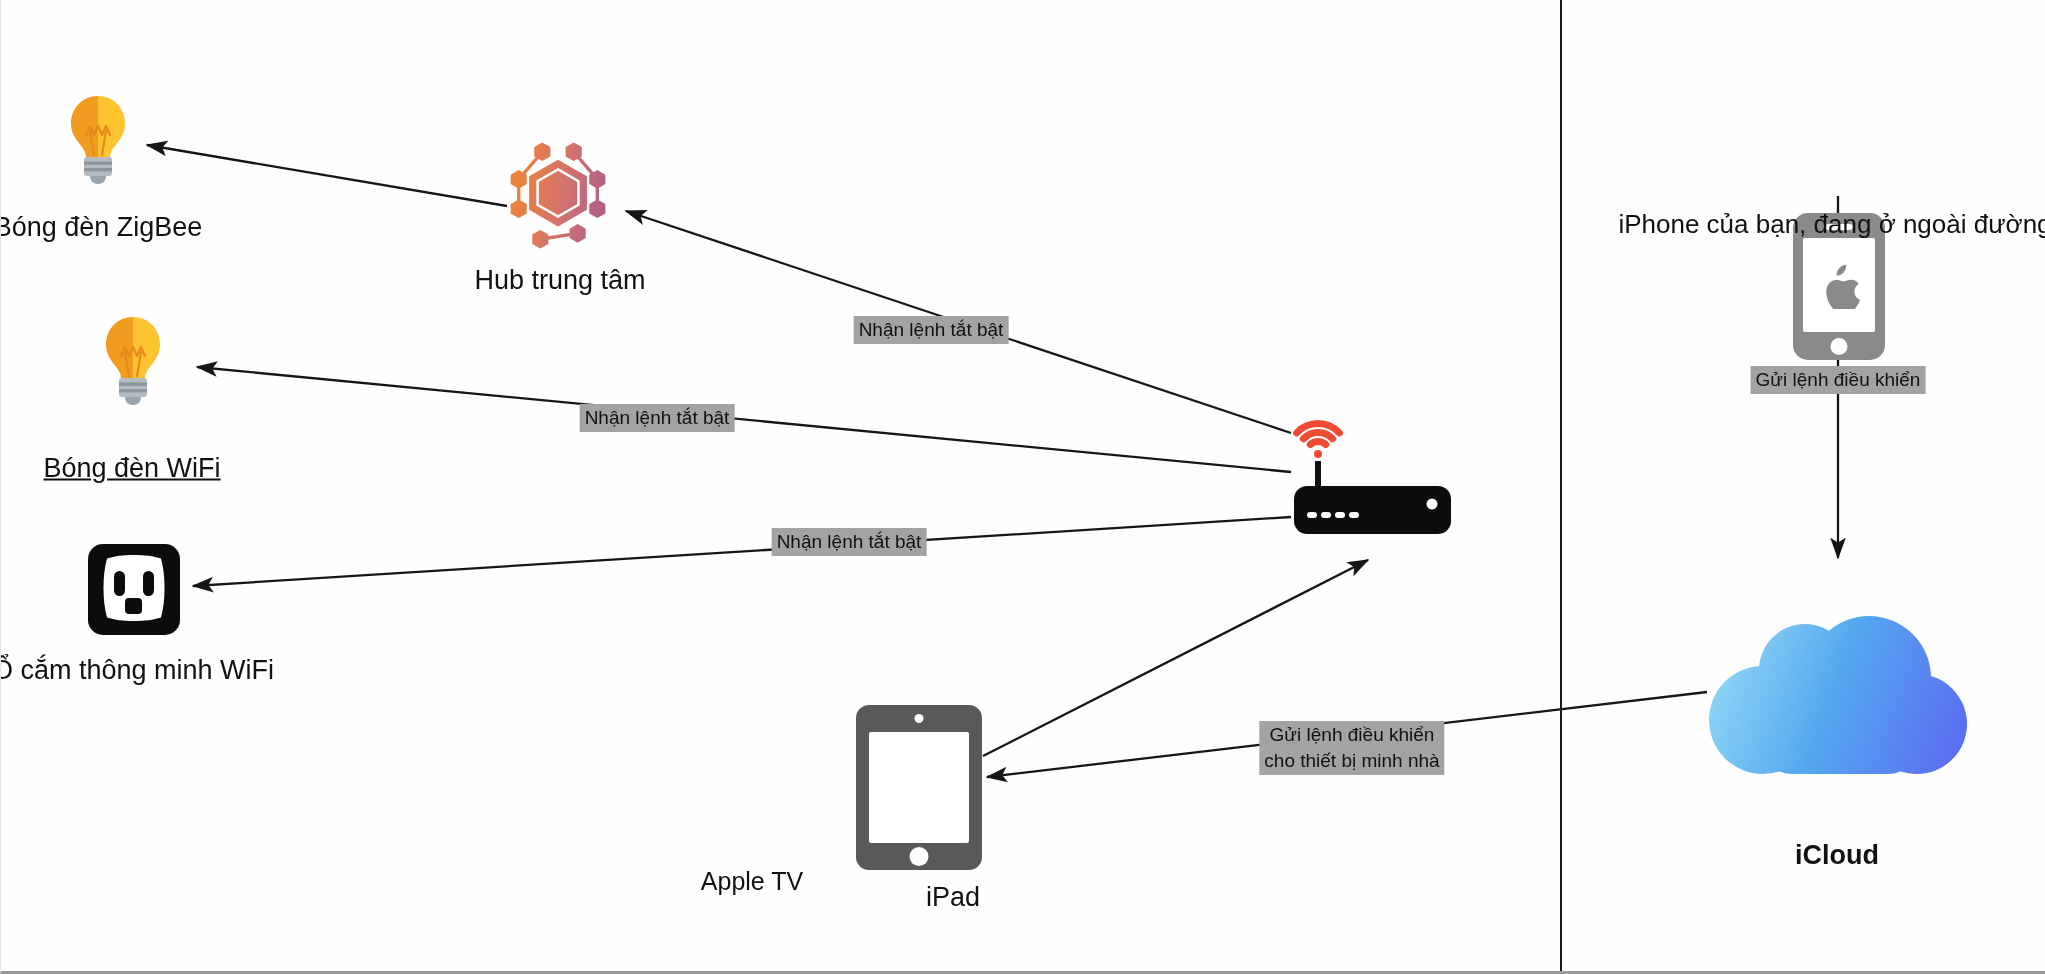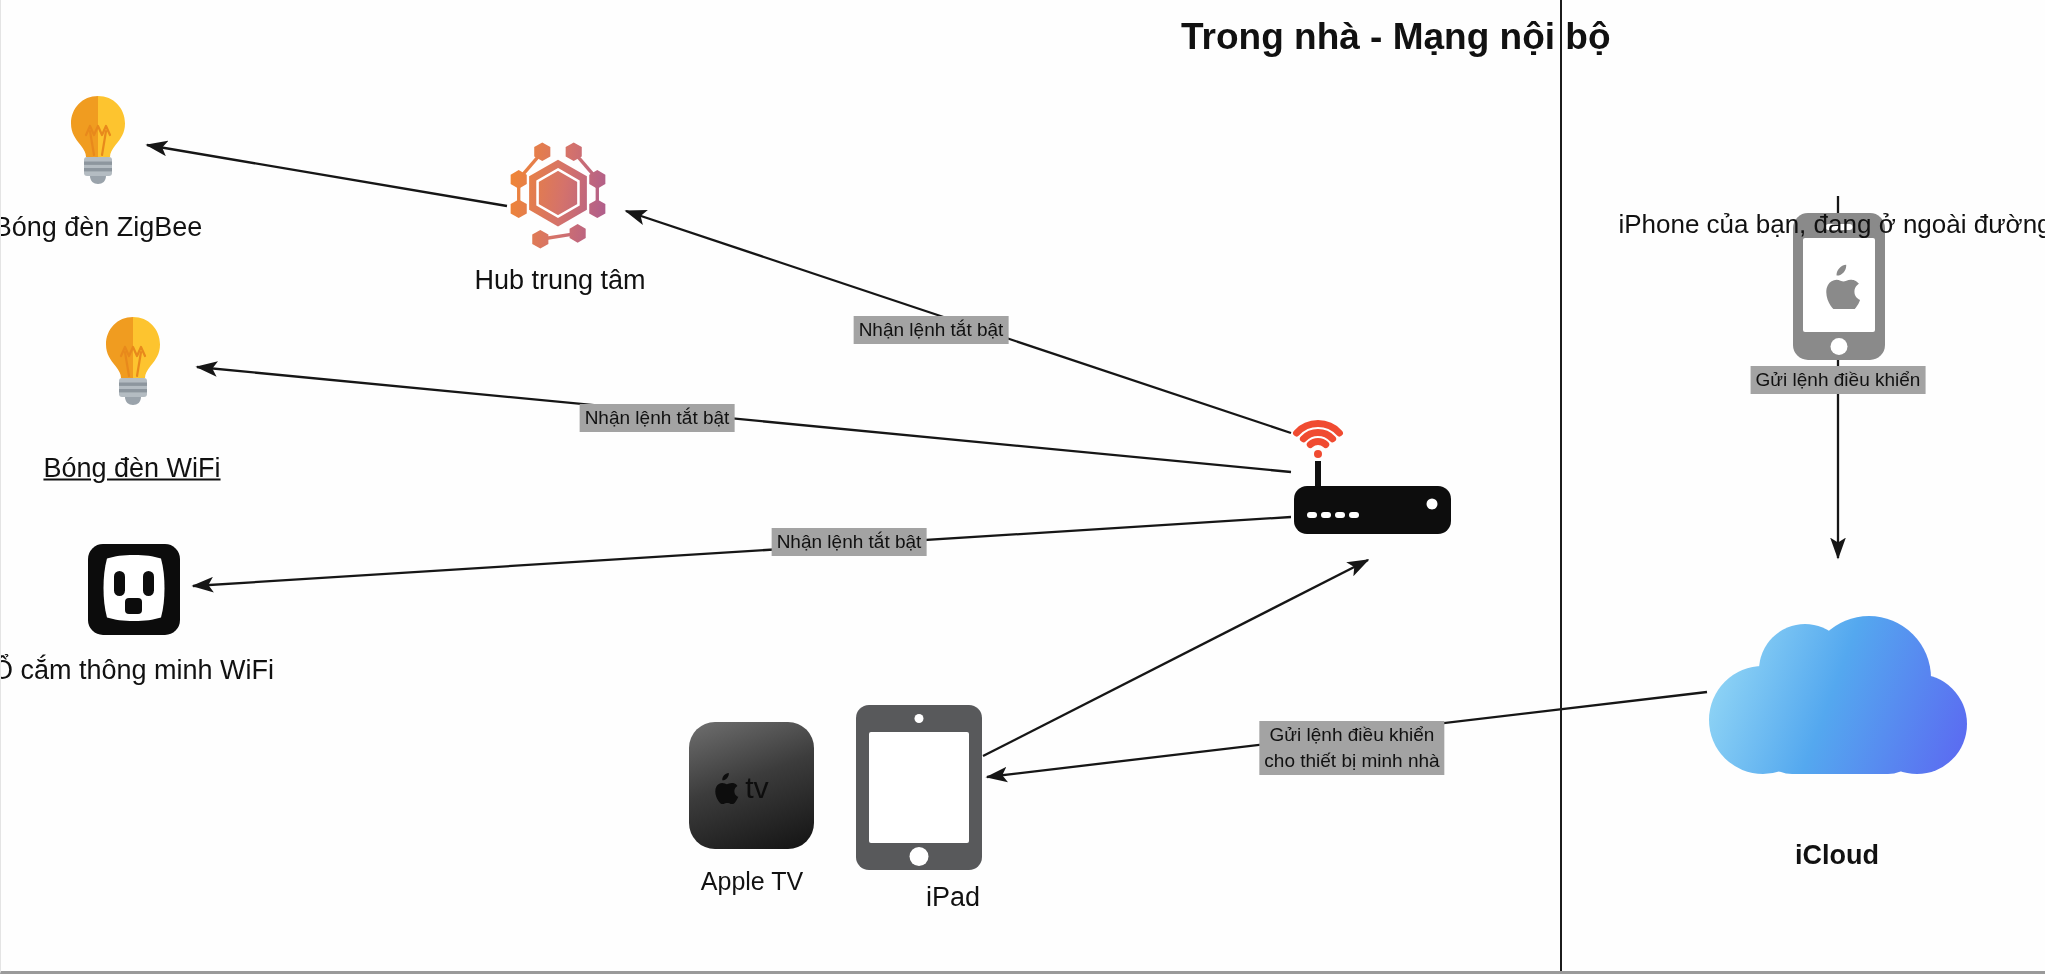--- a/index.html
+++ b/index.html
@@ -65,21 +65,20 @@
       <line x1="1290" y1="472" x2="196" y2="367" marker-end="url(#ah)"></line>
       <line x1="1290" y1="517" x2="192" y2="586" marker-end="url(#ah)"></line>
       <line x1="982" y1="756" x2="1367" y2="560" marker-end="url(#ah)"></line>
       <line x1="1706" y1="692" x2="986" y2="777" marker-end="url(#ah)"></line>
       <line x1="1837" y1="196" x2="1837" y2="558" marker-end="url(#ah)"></line>
     </g>
   </svg>
 
   <div class="divider"></div>
 
-  <div class="title">Trong nhà - Mạng nội bộ</div>
 
   <div class="node" style="left:66px;top:95px;">
     <svg width="62" height="100" viewBox="0 0 62 100">
       <defs>
         <linearGradient id="bulbGradA" x1="0" y1="0" x2="1" y2="0">
           <stop offset="0.5" stop-color="#f09c20"></stop>
             <stop offset="0.5" stop-color="#fdc42f"></stop>
         </linearGradient>
       </defs>
       <path d="M31 1 C15.5 1 4 13 4 28.5 c0 9.5 4.5 15.5 9.5 21.5 c3.5 4.5 5.5 8 5.5 12 h24 c0 -4 2 -7.5 5.5 -12 c5 -6 9.5 -12 9.5 -21.5 C58 13 46.5 1 31 1 Z" fill="url(#bulbGradA)"></path>
@@ -174,28 +173,20 @@
       <g fill="#ffffff">
         <rect x="28" y="109" width="10" height="6" rx="3"></rect>
         <rect x="42" y="109" width="10" height="6" rx="3"></rect>
         <rect x="56" y="109" width="10" height="6" rx="3"></rect>
         <rect x="70" y="109" width="10" height="6" rx="3"></rect>
         <circle cx="153" cy="101" r="5.5"></circle>
       </g>
     </svg>
   </div>
 
-  <div class="node appletv" style="left:688px;top:722px;">
-    <svg width="88" height="36" viewBox="0 0 90 36">
-      <g fill="#0d0d0d" transform="translate(2,2) scale(1.25)">
-        <path d="M15.4 2.1c.2 1.5-.4 3-1.3 4.1-1 1.1-2.5 2-4 1.9-.2-1.5.5-3 1.4-4C12.4 3 14 2.1 15.4 2.1zM20 17.2c-.1-3 2.4-4.4 2.5-4.5-1.4-2-3.5-2.3-4.2-2.3-1.8-.2-3.5 1-4.4 1-.9 0-2.3-1-3.8-1-2 0-3.8 1.2-4.8 2.9-2 3.5-.5 8.7 1.5 11.5 1 1.4 2.1 2.9 3.6 2.9 1.5-.1 2-.9 3.8-.9s2.3.9 3.8.9c1.6 0 2.6-1.4 3.5-2.8 1.1-1.6 1.6-3.2 1.6-3.3-.1-.1-3.1-1.2-3.1-4.4z"></path>
-      </g>
-      <text x="38" y="30" font-size="31" fill="#0d0d0d">tv</text>
-    </svg>
-  </div>
   <div class="node-label" style="left:751px;top:881px;font-size:25px;">Apple TV</div>
 
   <div class="node ipad" style="left:855px;top:705px;">
     <div class="cam"></div>
     <div class="screen"></div>
     <div class="home"></div>
   </div>
   <div class="node-label" style="left:916px;top:897px;margin-left:36px;">iPad</div>
 
   <div class="node iphone" style="left:1792px;top:48px;">

